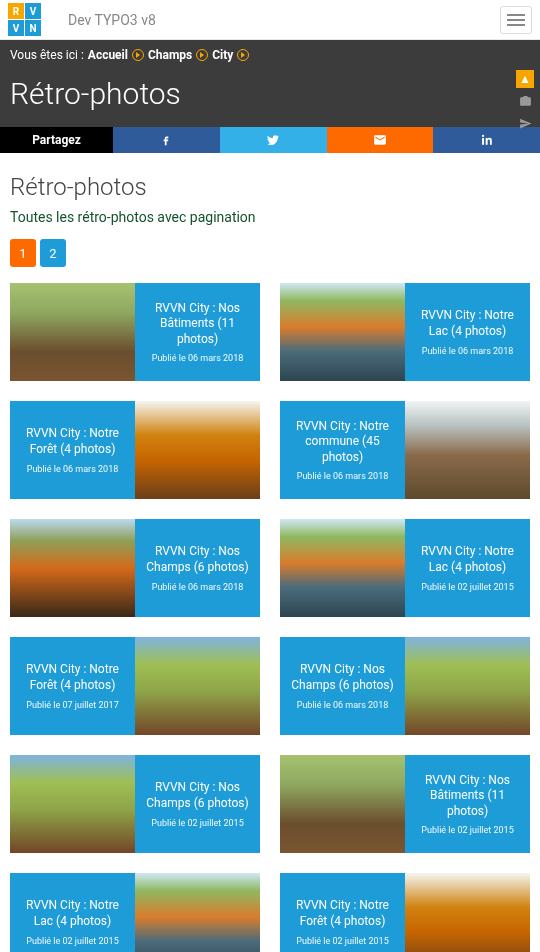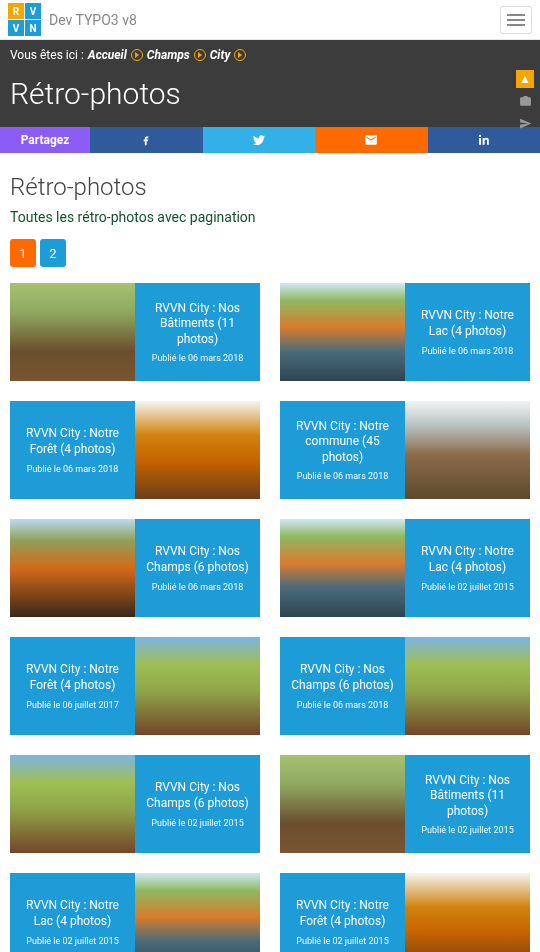--- a/index.html
+++ b/index.html
@@ -6,39 +6,39 @@
 body { font-family: -apple-system, "Segoe UI", Roboto, Arial, sans-serif; width: 540px; background: #fff; }
 
 
 .navbar { background: #fff; height: 40px; display: flex; align-items: center; padding: 0 8px; border-bottom: 1px solid #e7e7e7; }
 .logo-tile { width: 16px; height: 16px; display: inline-flex; align-items: center; justify-content: center; font-size: 10px; font-weight: bold; color: #fff; }
 .logo { display: grid; grid-template-columns: 16px 16px; grid-template-rows: 16px 16px; gap: 1px; margin-right: 8px; }
 .lt-r { background: #f7a600; }
 .lt-v1 { background: #1e9cd7; }
 .lt-v2 { background: #1e9cd7; }
 .lt-n { background: #1e9cd7; }
-.brand { color: #888; font-size: 14px; }
+.brand { color: #888; font-size: 14px; margin-left: 19px; }
 .hamburger { margin-left: auto; width: 32px; height: 28px; border: 1px solid #ddd; border-radius: 3px; display: flex; flex-direction: column; justify-content: center; align-items: center; gap: 3px; cursor: pointer; }
 .hamburger span { width: 18px; height: 2px; background: #888; display: block; }
 
 
 .headerwrap { background: #3c3c3c; position: relative; }
 .breadcrumb { font-size: 12px; color: #fff; padding: 8px 10px; display: flex; align-items: center; gap: 4px; flex-wrap: wrap; }
-.breadcrumb a { color: #fff; font-weight: bold; text-decoration: none; font-style: italic; }
+.breadcrumb a { color: #fff; font-weight: bold; text-decoration: none; }
 .bc-arrow { width: 12px; height: 12px; border: 1px solid #f7a600; border-radius: 50%; display: inline-flex; align-items: center; justify-content: center; }
 .bc-arrow::after { content: ''; width: 0; height: 0; border-left: 4px solid #f7a600; border-top: 3px solid transparent; border-bottom: 3px solid transparent; }
 .page-title { color: #fff; font-size: 30px; font-weight: 300; padding: 6px 10px 16px; }
 .util-icons { position: absolute; right: 6px; top: 30px; display: flex; flex-direction: column; gap: 4px; }
 .util-icons span { width: 18px; height: 18px; display: flex; align-items: center; justify-content: center; color: #999; font-size: 12px; }
 .util-up { background: #f7a600; color: #fff !important; }
 
 
 .sharebar { display: flex; height: 26px; }
 .sharebar > div { display: flex; align-items: center; justify-content: center; color: #fff; font-size: 12px; cursor: pointer; }
-.s-label { background: #8b5cf6; width: 90px; font-weight: bold; }
+.s-label { background: #000000; width: 113px; font-weight: bold; }
 .s-fb { background: #2f5b9b; flex: 1; }
 .s-tw { background: #32b0e7; flex: 1; }
 .s-mail { background: #ff6a00; flex: 1; }
 .s-in { background: #2f5b9b; flex: 1; }
 .sharebar svg { width: 14px; height: 14px; fill: #fff; }
 
 
 .content { padding: 10px; }
 .content h1 { font-size: 24px; font-weight: 300; color: #444; margin: 10px 0 8px; }
 .subtitle { color: #14532d; font-size: 14px; margin-bottom: 14px; }
@@ -183,21 +183,21 @@
         <div class="thumb thumb-g2"></div>
         <div class="info">
           <div class="card-title">RVVN City : Notre Lac (4 photos)</div>
           <div class="card-date">Publié le 02 juillet 2015</div>
         </div>
       </div>
       <div class="card reverse">
         <div class="thumb thumb-g6"></div>
         <div class="info">
           <div class="card-title">RVVN City : Notre Forêt (4 photos)</div>
-          <div class="card-date">Publié le 06 juillet 2017</div>
+          <div class="card-date">Publié le 07 juillet 2017</div>
         </div>
       </div>
       <div class="card reverse">
         <div class="thumb thumb-g6"></div>
         <div class="info">
           <div class="card-title">RVVN City : Nos Champs (6 photos)</div>
           <div class="card-date">Publié le 06 mars 2018</div>
         </div>
       </div>
       <div class="card">

